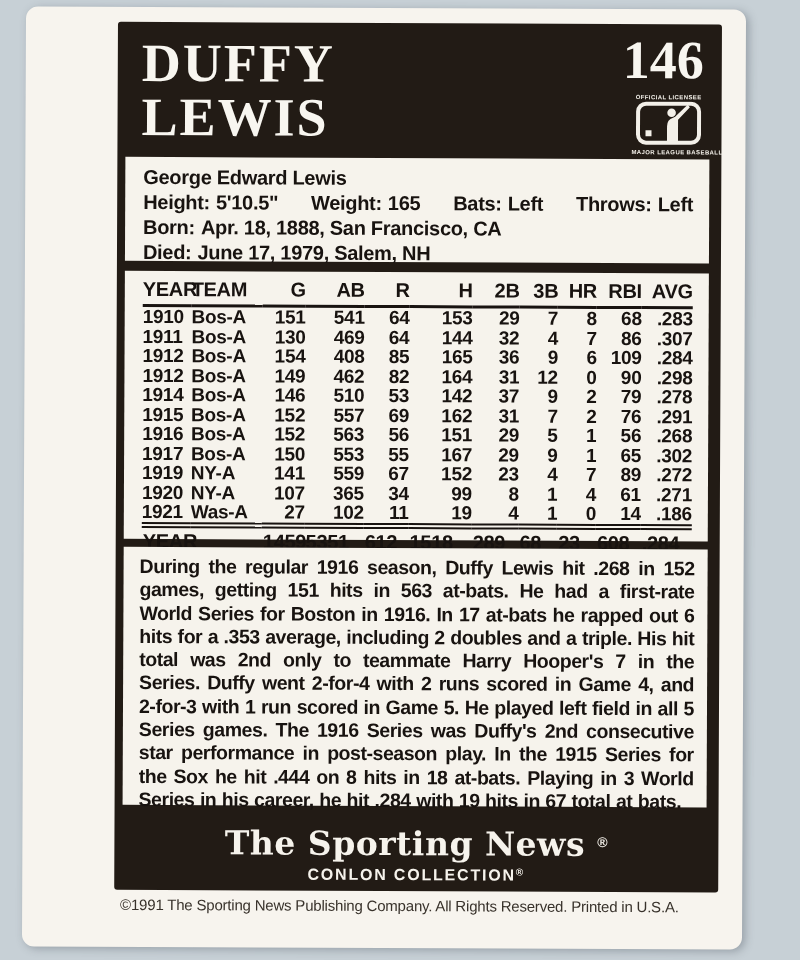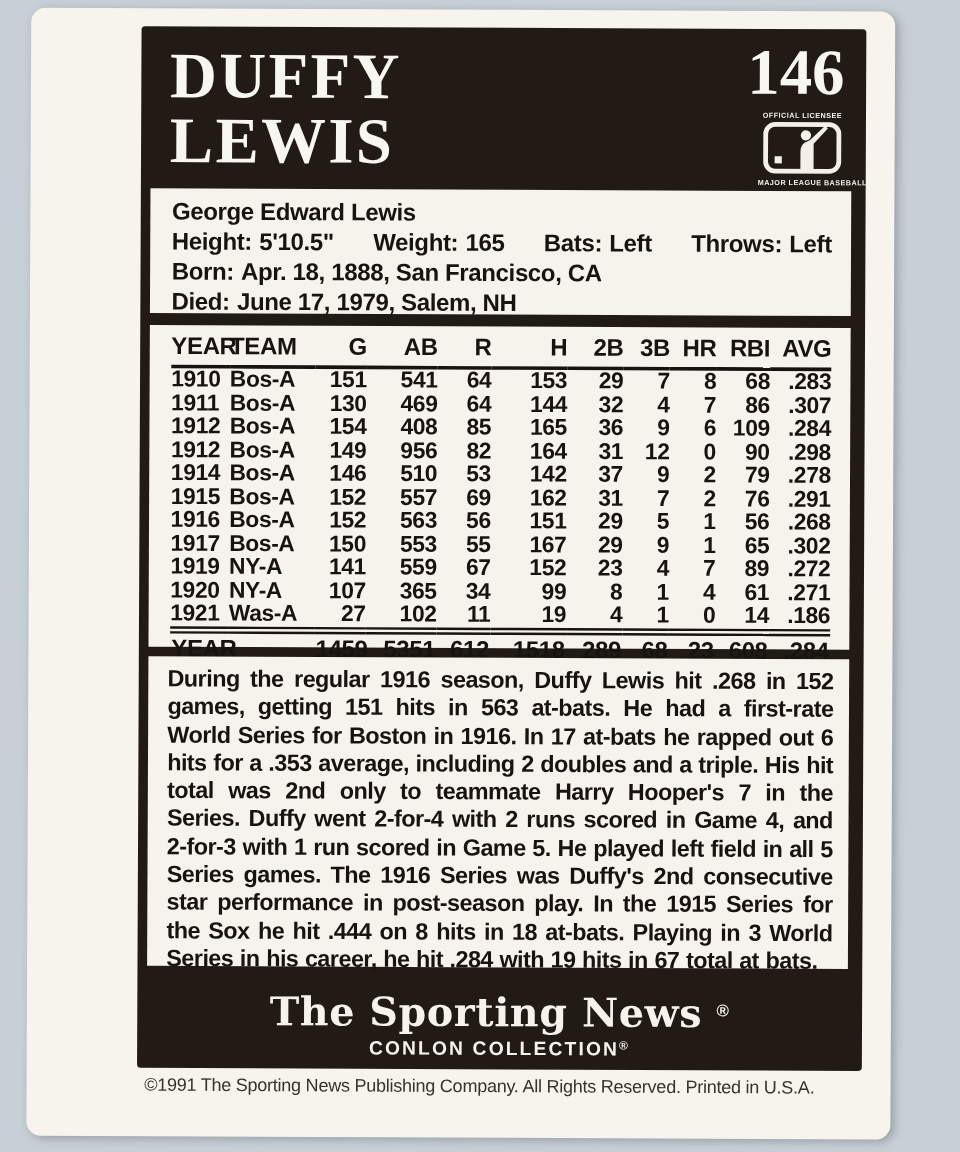--- a/index.html
+++ b/index.html
@@ -45,21 +45,21 @@
   .bio-row2 { display:flex; justify-content:space-between; }
   .lbl { margin-right:6px; }
   
   .stats-box { top:249px; height:268px; padding:6px 16px 0 18px; }
   table { width:100%; border-collapse:collapse; table-layout:fixed;
           font-weight:bold; letter-spacing:-0.3px; color:#181310; }
   thead th { text-align:right; font-size:20px; padding:1px 0 3px;
              border-bottom:3px solid #181310; }
   .left { text-align:left !important; }
   tbody td { text-align:right; font-size:19px; line-height:19.5px; height:19.5px; padding:0; }
-  tfoot td { text-align:right; font-size:20px; border-top:6px double #181310; padding-top:2px; }
+  tfoot td { text-align:left; font-size:20px; border-top:6px double #181310; padding-top:2px; }
   
   .desc-box { top:525px; height:258px; padding:8px 13px 0 16px; }
   .desc {
     font-size:19.5px; font-weight:bold; line-height:23.3px;
     text-align:justify; letter-spacing:-0.45px; word-spacing:0.5px;
   }
   
   .footer { position:absolute; left:0; width:100%; top:800px; text-align:center; color:#f6f3ec; }
   .tsn { font-family:"DejaVu Serif", serif; font-weight:bold; font-size:33px; line-height:37px; letter-spacing:0.5px; }
   .reg-big { font-size:14px; vertical-align:9px; font-family:"Liberation Sans",sans-serif; font-weight:bold; }
@@ -171,21 +171,21 @@
               <td>36</td>
               <td>9</td>
               <td>6</td>
               <td>109</td>
               <td>.284</td>
             </tr>
             <tr>
               <td class="left">1912</td>
               <td class="left">Bos-A</td>
               <td>149</td>
-              <td>956</td>
+              <td>462</td>
               <td>82</td>
               <td>164</td>
               <td>31</td>
               <td>12</td>
               <td>0</td>
               <td>90</td>
               <td>.298</td>
             </tr>
             <tr>
               <td class="left">1914</td>

